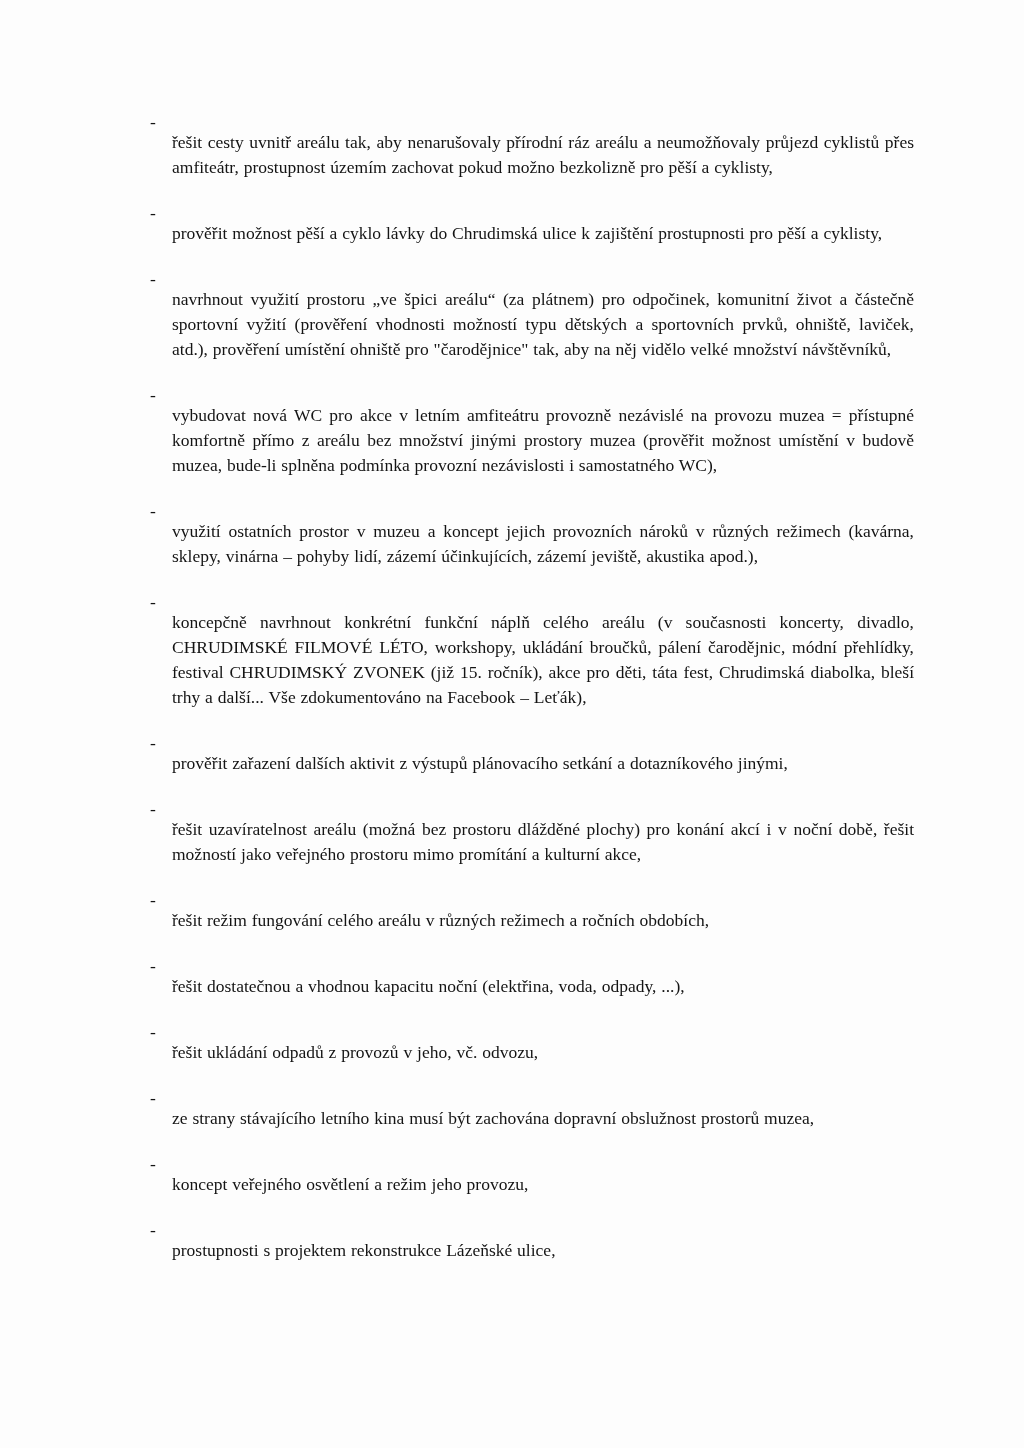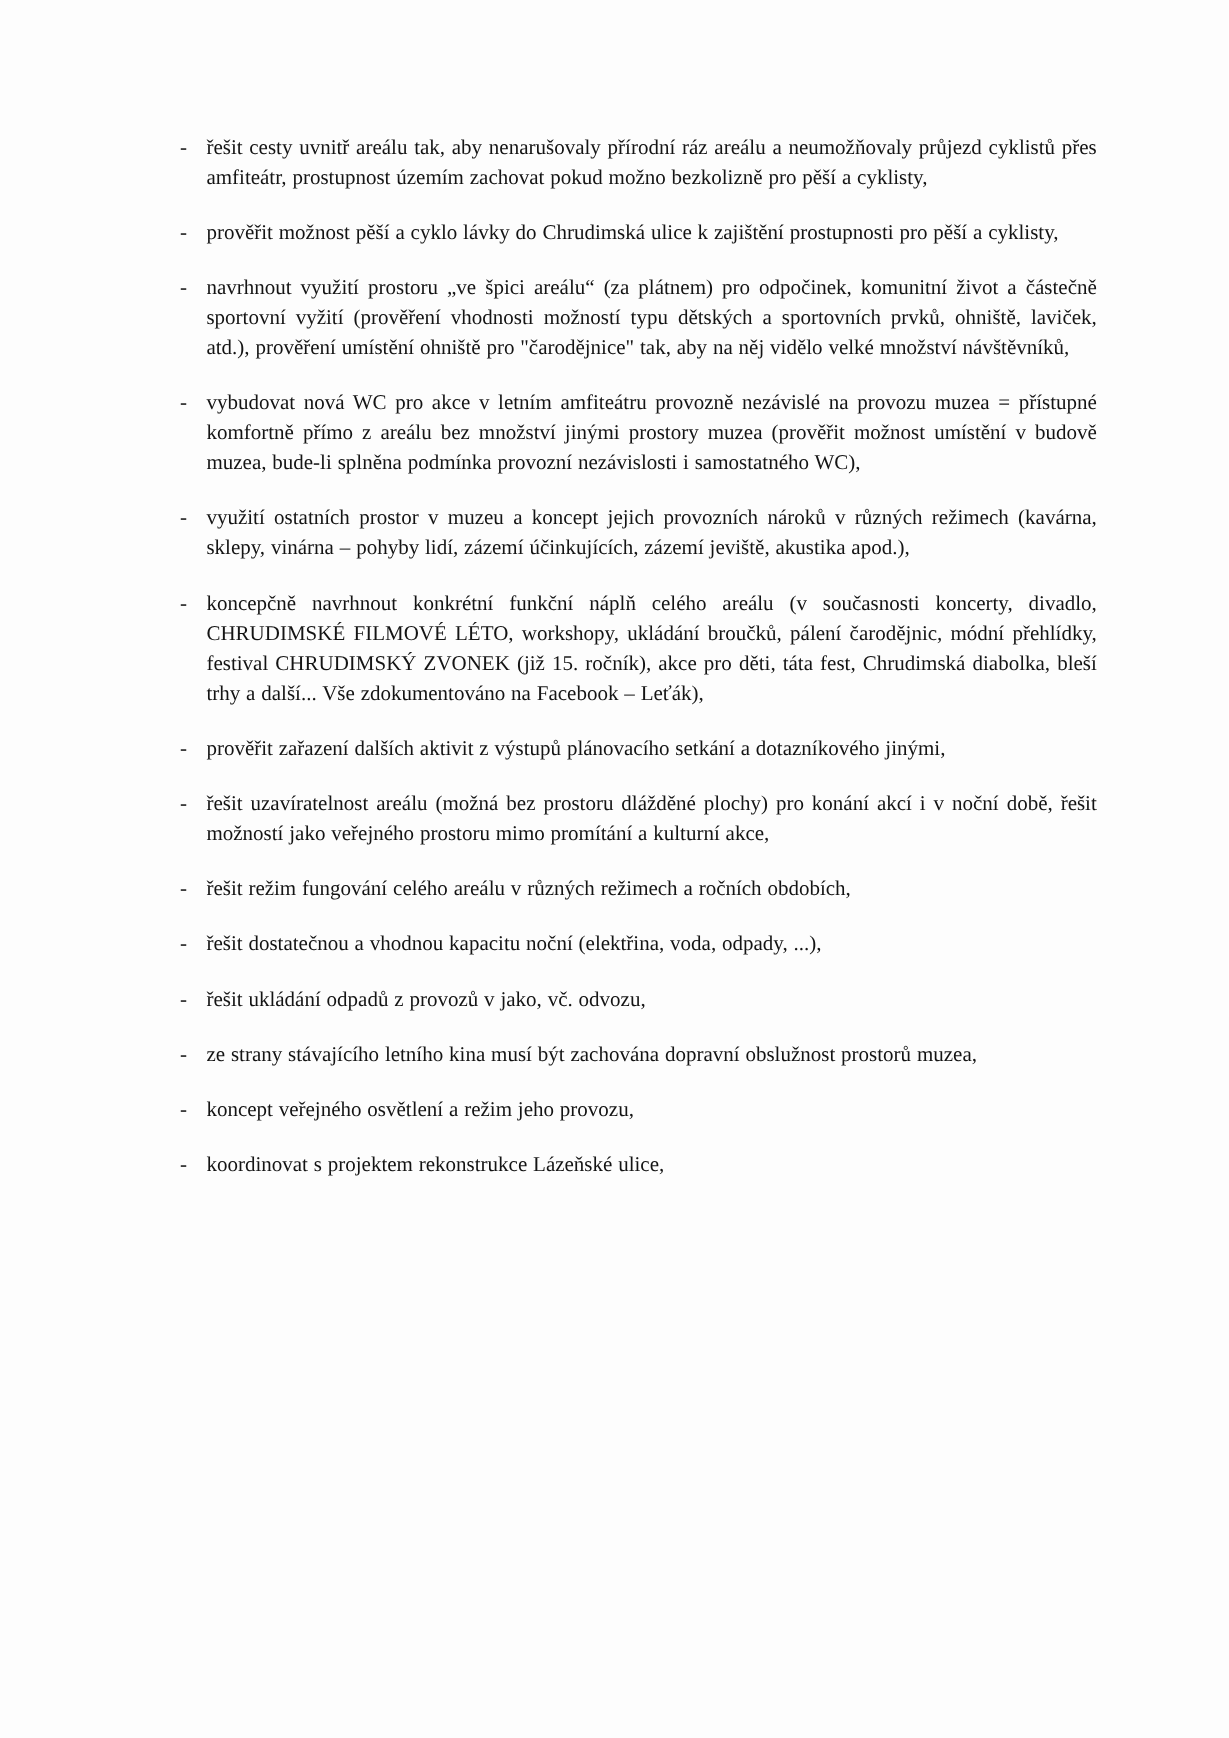--- a/index.html
+++ b/index.html
@@ -31,20 +31,21 @@
   .bullet-marker {
     flex: 0 0 22px;
     width: 22px;
     text-align: left;
   }
   .item-text {
     flex: 1;
     text-align: justify;
     text-justify: inter-word;
     word-spacing: 0.5px;
+    margin-top: 20px;
   }
   .item-text::after {
     
     content: "";
   }
 </style>
 </head>
 <body>
 
 <div class="document-page">
@@ -95,32 +96,32 @@
       <span class="item-text">řešit režim fungování celého areálu v různých režimech a ročních obdobích,</span>
     </div>
 
     <div class="list-item">
       <span class="bullet-marker">-</span>
       <span class="item-text">řešit dostatečnou a vhodnou kapacitu noční (elektřina, voda, odpady, ...),</span>
     </div>
 
     <div class="list-item">
       <span class="bullet-marker">-</span>
-      <span class="item-text">řešit ukládání odpadů z provozů v jako, vč. odvozu,</span>
+      <span class="item-text">řešit ukládání odpadů z provozů v jeho, vč. odvozu,</span>
     </div>
 
     <div class="list-item">
       <span class="bullet-marker">-</span>
       <span class="item-text">ze strany stávajícího letního kina musí být zachována dopravní obslužnost prostorů muzea,</span>
     </div>
 
     <div class="list-item">
       <span class="bullet-marker">-</span>
       <span class="item-text">koncept veřejného osvětlení a režim jeho provozu,</span>
     </div>
 
     <div class="list-item">
       <span class="bullet-marker">-</span>
-      <span class="item-text">koordinovat s projektem rekonstrukce Lázeňské ulice,</span>
+      <span class="item-text">prostupnosti s projektem rekonstrukce Lázeňské ulice,</span>
     </div>
 
   </div>
 </div>
 
 </body></html>

